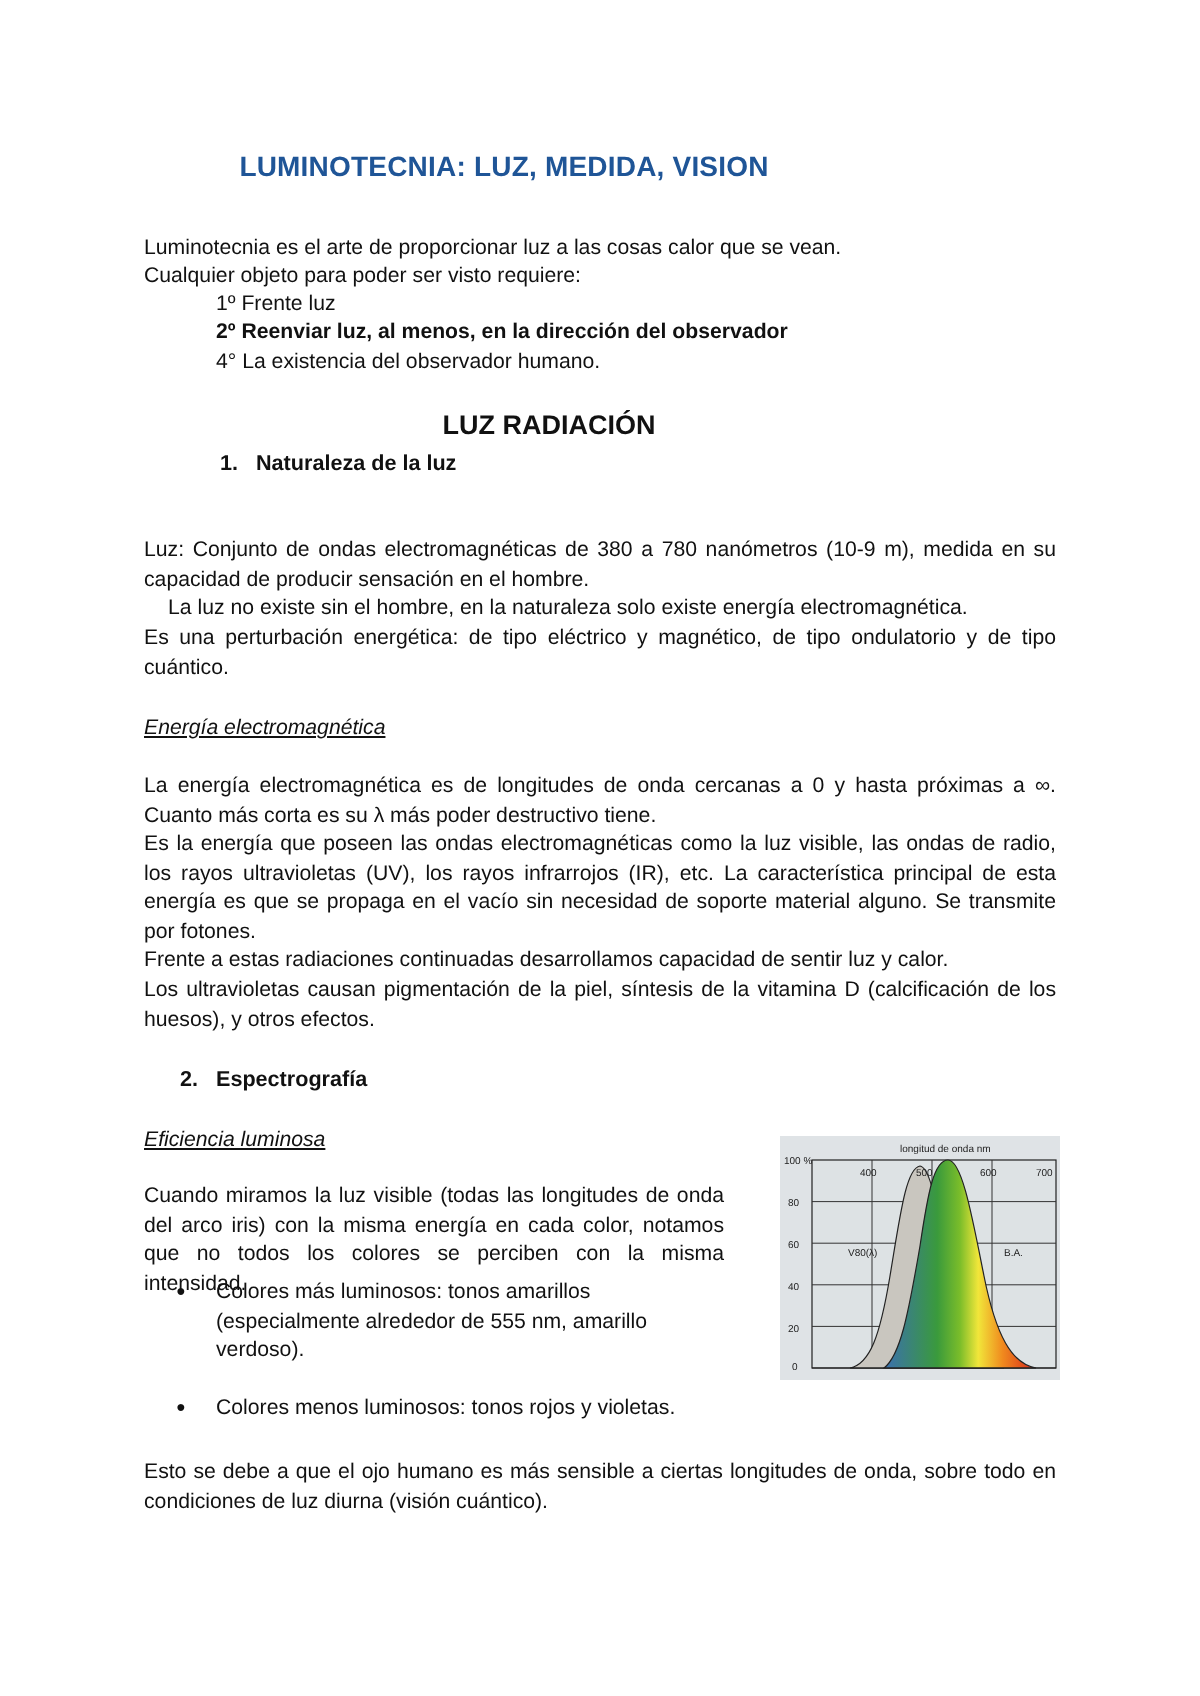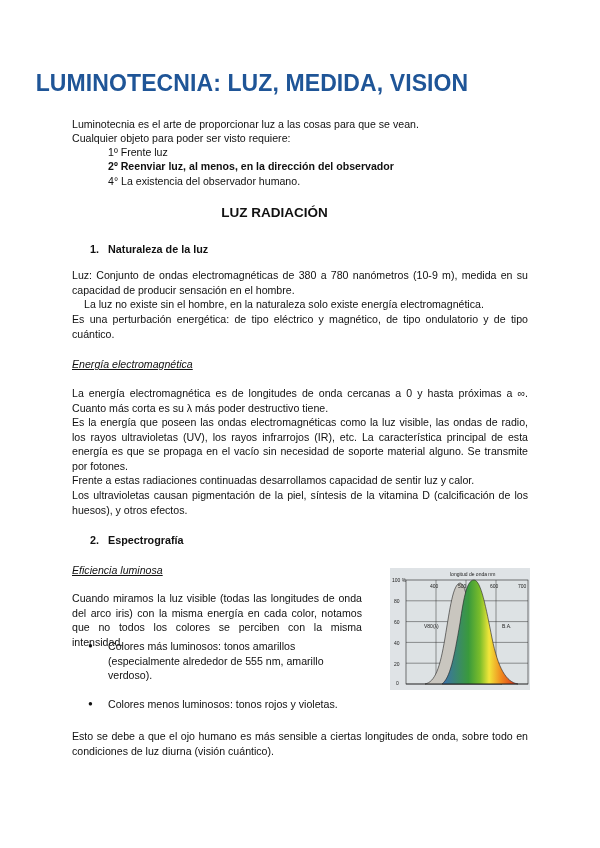--- a/index.html
+++ b/index.html
@@ -1,46 +1,46 @@
 <!DOCTYPE html>
 <html><head>
 <meta charset="utf-8">
 <style>
   html, body { margin:0; padding:0; background:#ffffff; }
   body { width:600px; height:848px; position:relative; overflow:hidden;
          font-family:"Liberation Sans", sans-serif; color:#111; font-size:10.6px; line-height:14.5px; }
   .title { position:absolute; top:76px; left:0; width:504px; text-align:center;
-           font-size:23px; font-weight:bold; color:#1f5597; letter-spacing:0.1px; }
+           font-size:14px; font-weight:bold; color:#1f5597; letter-spacing:0.1px; }
   .p { position:absolute; left:72px; width:456px; }
   .just { text-align:justify; }
   .indent { padding-left:36px; }
   .h2 { position:absolute; top:206px; left:0; width:549px; text-align:center; font-weight:bold; font-size:13.5px; }
   .h3 { position:absolute; left:90px; font-weight:bold; font-size:10.8px; }
   .h3 .num { display:inline-block; width:18px; }
   .sub { position:absolute; left:72px; font-style:italic; text-decoration:underline; }
   ul.bullets { position:absolute; left:72px; width:290px; margin:0; padding:0; list-style:none; }
   ul.bullets li { position:relative; padding-left:36px; margin-bottom:14px; }
   ul.bullets li::before { content:"●"; position:absolute; left:16px; top:0; font-size:8px; }
   .chart { position:absolute; left:390px; top:568px; width:140px; height:122px; background:#dfe3e6; }
   .chart svg { display:block; }
 </style>
 </head>
 <body>
 
 <div class="title">LUMINOTECNIA: LUZ, MEDIDA, VISION</div>
 
-<div class="p" style="top:117px;">Luminotecnia es el arte de proporcionar luz a las cosas para que se vean.</div>
+<div class="p" style="top:117px;">Luminotecnia es el arte de proporcionar luz a las cosas calor que se vean.</div>
 <div class="p" style="top:131px;">Cualquier objeto para poder ser visto requiere:</div>
 <div class="p indent" style="top:145px;">1º Frente luz</div>
 <div class="p indent" style="top:159px;font-weight:bold;">2º Reenviar luz, al menos, en la dirección del observador</div>
 <div class="p indent" style="top:174px;">4° La existencia del observador humano.</div>
 
 <div class="h2">LUZ RADIACIÓN</div>
 
-<div class="h3" style="top:242px;">
+<div class="h3" style="top:225px;margin-left:20px;">
   <span class="num">1.</span><span>Naturaleza de la luz</span>
 </div>
 
 <div class="p just" style="top:268px;">Luz: Conjunto de ondas electromagnéticas de 380 a 780 nanómetros (10-9 m), medida en su capacidad de producir sensación en el hombre.</div>
 <div class="p" style="top:297px;padding-left:12px;">La luz no existe sin el hombre, en la naturaleza solo existe energía electromagnética.</div>
 <div class="p just" style="top:312px;">Es una perturbación energética: de tipo eléctrico y magnético, de tipo ondulatorio y de tipo cuántico.</div>
 
 <div class="sub" style="top:357px;">Energía electromagnética</div>
 
 <div class="p just" style="top:386px;">La energía electromagnética es de longitudes de onda cercanas a 0 y hasta próximas a ∞. Cuanto más corta es su λ más poder destructivo tiene.</div>

